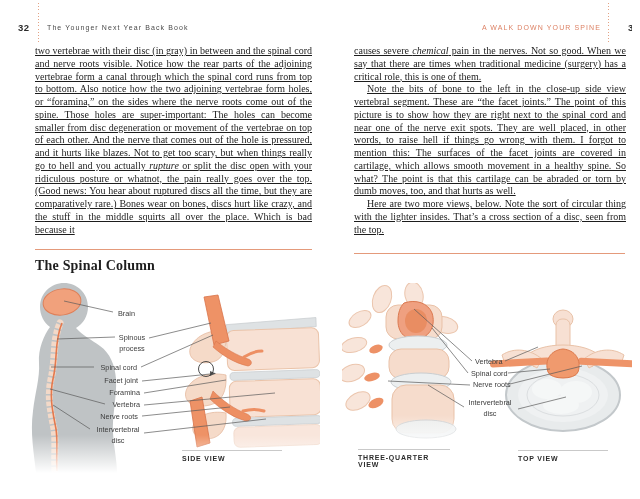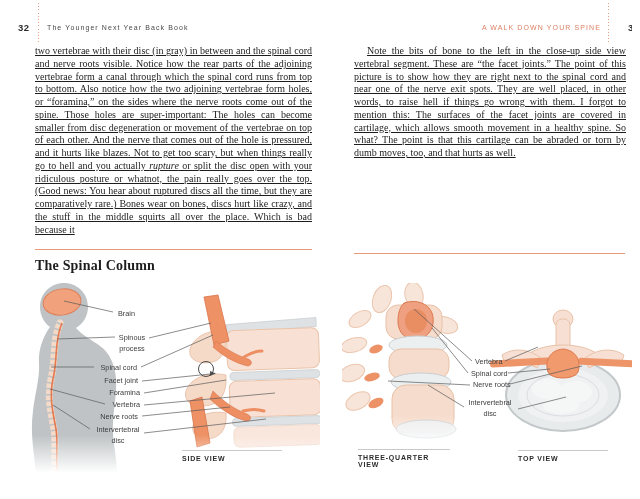--- a/index.html
+++ b/index.html
@@ -40,21 +40,23 @@
   <div class="abs runhead" style="left:47px;top:24px;">The Younger Next Year Back Book</div>
 
   <div class="abs runhead right" style="left:354px;top:24px;width:247px;text-align:right;">A WALK DOWN YOUR SPINE</div>
   <div class="abs dotline" style="left:608px;top:3px;height:40px;"></div>
   <div class="abs pagenum" style="left:614px;top:22px;margin-left:14px;">33</div>
 
   <div id="left-body" class="abs bodycol" style="left:35px;top:45px;width:277px;">
       <p class=""><span>two vertebrae with their disc (in gray) in between and the spinal cord and nerve roots visible. Notice how the rear parts of the adjoining vertebrae form a canal through which the spinal cord runs from top to bottom. Also notice how the two adjoining vertebrae form holes, or “foramina,” on the sides where the nerve roots come out of the spine. Those holes are super-important: The holes can become smaller from disc degeneration or movement of the vertebrae on top of each other. And the nerve that comes out of the hole is pressured, and it hurts like blazes. Not to get too scary, but when things really go to hell and you actually </span><i>rupture</i><span> or split the disc open with your ridiculous posture or whatnot, the pain really goes over the top. (Good news: You hear about ruptured discs all the time, but they are comparatively rare.) Bones wear on bones, discs hurt like crazy, and the stuff in the middle squirts all over the place. Which is bad because it</span></p>
     </div>
   <div id="right-body" class="abs bodycol" style="left:354px;top:45px;width:272px;">
+      <p class=""><span>causes severe </span><i>chemical</i><span> pain in the nerves. Not so good. When we say that there are times when traditional medicine (surgery) has a critical role, this is one of them.</span></p>
       <p class="indent"><span>Note the bits of bone to the left in the close-up side view vertebral segment. These are “the facet joints.” The point of this picture is to show how they are right next to the spinal cord and near one of the nerve exit spots. They are well placed, in other words, to raise hell if things go wrong with them. I forgot to mention this: The surfaces of the facet joints are covered in cartilage, which allows smooth movement in a healthy spine. So what? The point is that this cartilage can be abraded or torn by dumb moves, too, and that hurts as well.</span></p>
+      <p class="indent"><span>Here are two more views, below. Note the sort of circular thing with the lighter insides. That’s a cross section of a disc, seen from the top.</span></p>
     </div>
 
   <div class="abs rule" style="left:35px;top:249px;width:277px;"></div>
   <div class="abs figtitle" style="left:35px;top:258px;">The Spinal Column</div>
 
   <svg class="abs" style="left:20px;top:283px;" width="300" height="190" viewBox="0 0 300 190">
     <defs>
       <linearGradient id="fadeL" x1="0" y1="0" x2="0" y2="1">
         <stop offset="0" stop-color="#ffffff" stop-opacity="0"></stop>
         <stop offset="1" stop-color="#ffffff" stop-opacity="1"></stop>

